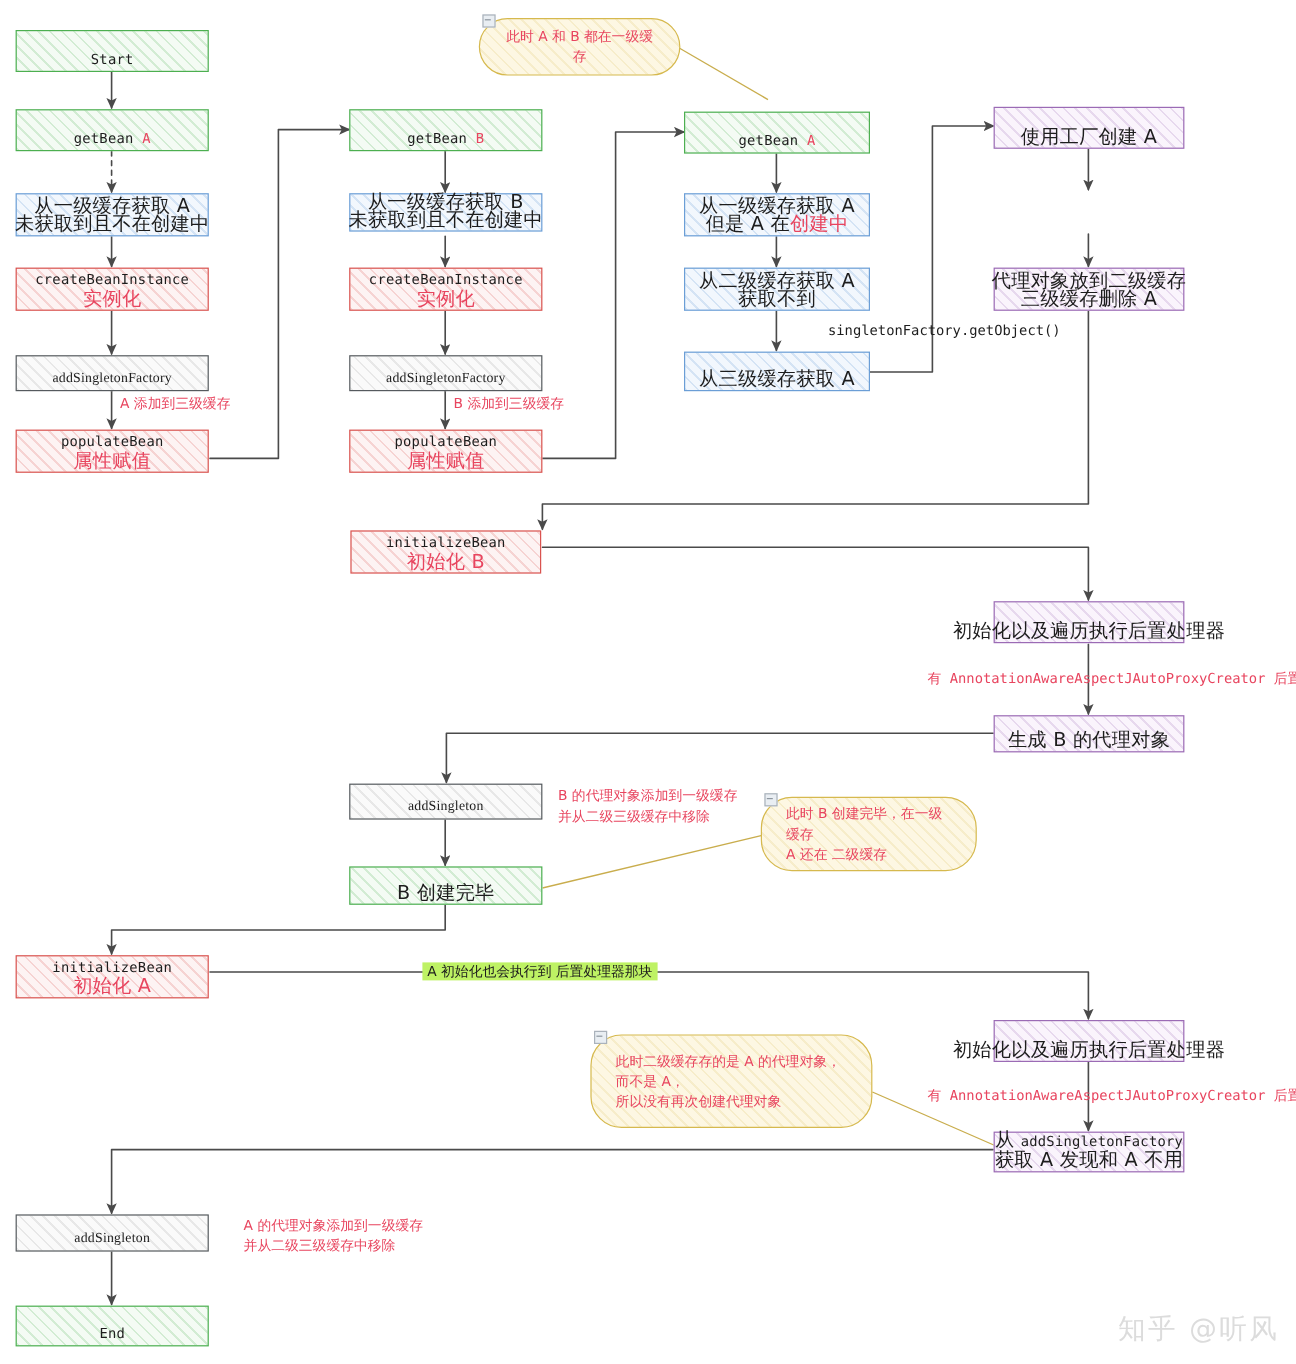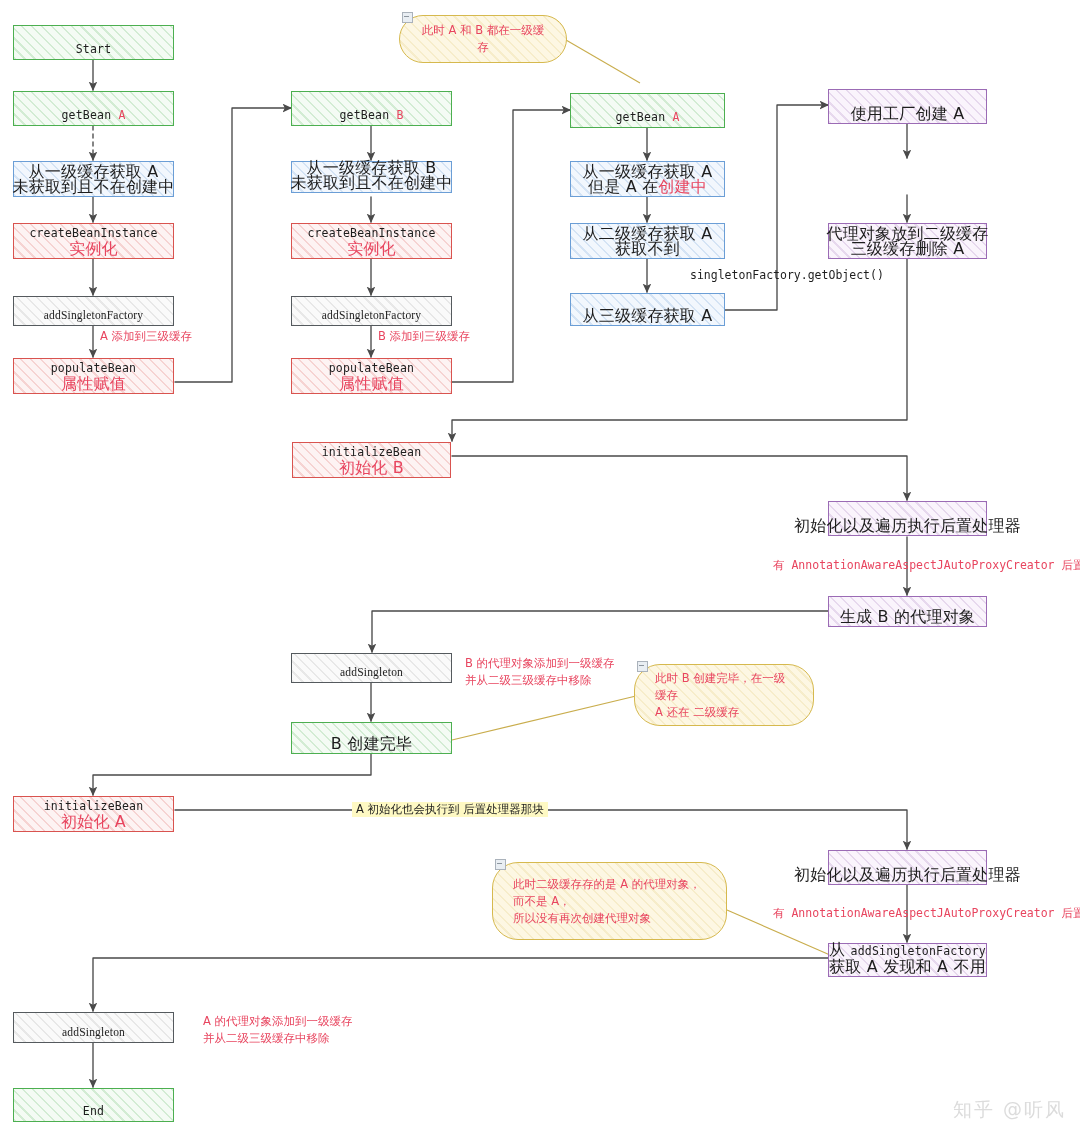--- a/index.html
+++ b/index.html
@@ -120,21 +120,21 @@
   .lbl.cnlbl{font-family:"DejaVu Sans","Liberation Sans",sans-serif;}
 
   svg.edges{
     position:absolute;left:0;top:0;width:1080px;height:1137px;
     pointer-events:none;
   }
   .wm{
     position:absolute;
     right:14px;bottom:14px;
     font-family:"DejaVu Sans","Liberation Sans",sans-serif;
-    font-size:19px;
+    font-size:23px;
     color:#dcdcdc;
     letter-spacing:2px;
     white-space:nowrap;
   }
 </style>
 </head>
 <body>
 
 <div id="stage">
 
@@ -312,21 +312,21 @@
 
   <div class="node green cn" style="left:291px;top:722px;width:161px;height:32px;">
     <span class="l1 cn">B 创建完毕</span>
   </div>
 
   <div class="node red" style="left:13px;top:796px;width:161px;height:36px;">
     <span class="l1">initializeBean</span>
     <span class="l2 cn sub-red">初始化 A</span>
   </div>
 
-  <div class="lbl cnlbl" style="left:352px;top:802px;background:#fef9c3;padding:0 4px;">A 初始化也会执行到 后置处理器那块</div>
+  <div class="lbl cnlbl" style="left:352px;top:802px;background:#bef264;padding:0 4px;">A 初始化也会执行到 后置处理器那块</div>
 
   <div class="node purple cn" style="left:828px;top:850px;width:159px;height:35px;">
     <span class="l1 cn">初始化以及遍历执行后置处理器</span>
   </div>
 
   <div class="lbl red" style="left:773px;top:906px;"><span class="cnlbl">有 </span><span>AnnotationAwareAspectJAutoProxyCreator</span><span class="cnlbl"> 后置处理器</span></div>
 
   <div class="node purple" style="left:828px;top:943px;width:159px;height:34px;">
     <span class="l1"><span class="cn">从 </span><span>addSingletonFactory</span></span>
     <span class="l2 cn">获取 A 发现和 A 不用</span>

